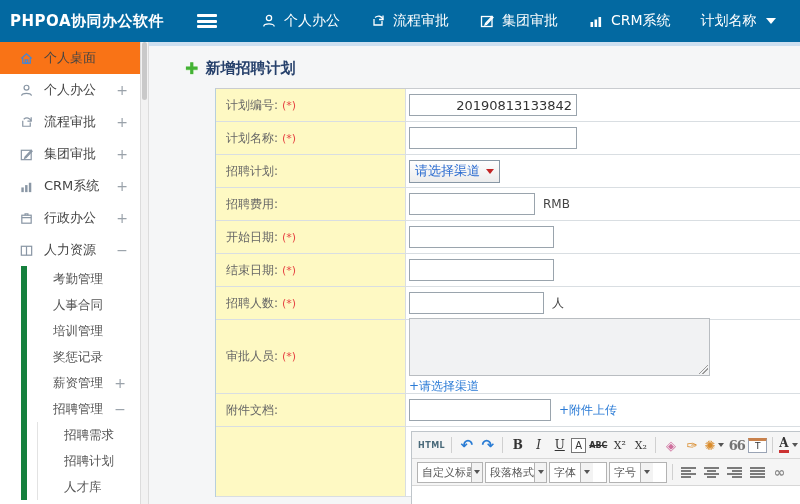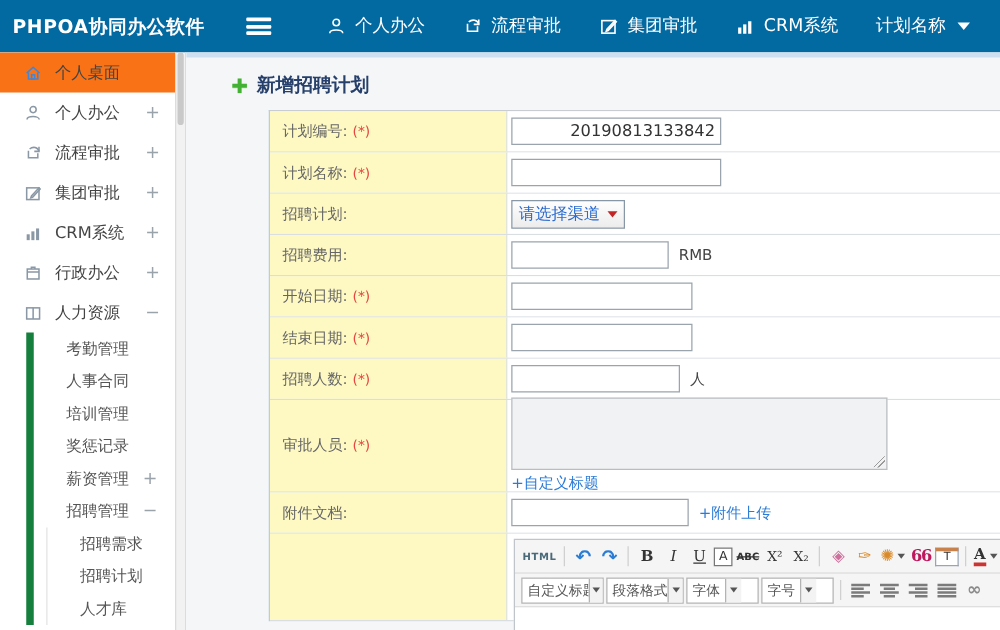--- a/index.html
+++ b/index.html
@@ -69,21 +69,21 @@
   .undo-g { color:#2a7cd4; font-size:15px; font-weight:bold; }
   .b-bold { font-weight:bold; font-family:"DejaVu Serif",serif; }
   .b-italic { font-style:italic; font-family:"DejaVu Serif",serif; }
   .b-under { text-decoration:underline; font-family:"DejaVu Serif",serif; }
   .b-boxA { border:1px solid #777; font-size:10px; height:15px; min-width:15px; background:#fff; }
   .b-strike { text-decoration:line-through; font-size:8px; font-weight:bold; }
   .b-script { font-size:11px; font-family:"DejaVu Serif",serif; }
   .b-eraser { color:#cf6f9d; font-size:13px; }
   .b-brush { color:#d98b2b; font-size:13px; }
   .b-spark { color:#d98b2b; font-size:13px; }
-  .b-quote { font-family:"DejaVu Serif",serif; font-weight:bold; font-size:13px; color:#be185d; letter-spacing:-1px; }
+  .b-quote { font-family:"DejaVu Serif",serif; font-weight:bold; font-size:13px; color:#737373; letter-spacing:-1px; }
   .b-clipT { border:1px solid #9aa4b5; border-top:3px solid #c9814b; font-size:9px; padding:0 3px; height:15px; background:#fff; }
   .b-fontcolor { font-weight:bold; border-bottom:3px solid #c33; line-height:1.1; font-family:"DejaVu Serif",serif; }
   .caret-s { width:0; height:0; border-left:3px solid transparent; border-right:3px solid transparent; border-top:4px solid #555; margin-left:3px; }
   .dd { height:21px; background:#fff; border:1px solid #b3b3b3; display:flex; align-items:stretch; cursor:pointer; flex-shrink:0; }
   .dd-txt { padding:0 4px; font-size:11px; color:#555; display:flex; align-items:center; overflow:hidden; }
   .dd-caret { width:13px; border-left:1px solid #b3b3b3; display:flex; align-items:center; justify-content:center; background:#f3f3f3; }
   .dd-caret i { width:0; height:0; border-left:3px solid transparent; border-right:3px solid transparent; border-top:4px solid #555; }
   .dd64 { width:66px; } .dd62 { width:62px; } .dd58 { width:58px; }
   .ali { width:15px; height:11px; display:flex; flex-direction:column; justify-content:space-between; margin:0 3px; cursor:pointer; }
   .ali i { display:block; height:2px; background:#7b7b7b; }
@@ -346,21 +346,21 @@
 
     <div class="frow h75">
       <div class="fl">
         <span>审批人员:</span>
         <span class="req">(*)</span>
       </div>
       <div class="fc fc-col">
         <div class="ta-wrap">
           <textarea class="tarea" readonly="" style=""></textarea>
         </div>
-        <a class="flink">+自定义标题</a>
+        <a class="flink">+请选择渠道</a>
       </div>
     </div>
 
     <div class="frow h34">
       <div class="fl">
         <span>附件文档:</span>
       </div>
       <div class="fc">
         <input class="tinput w142" type="text" value="" style="">
         <a class="flink">+附件上传</a>

